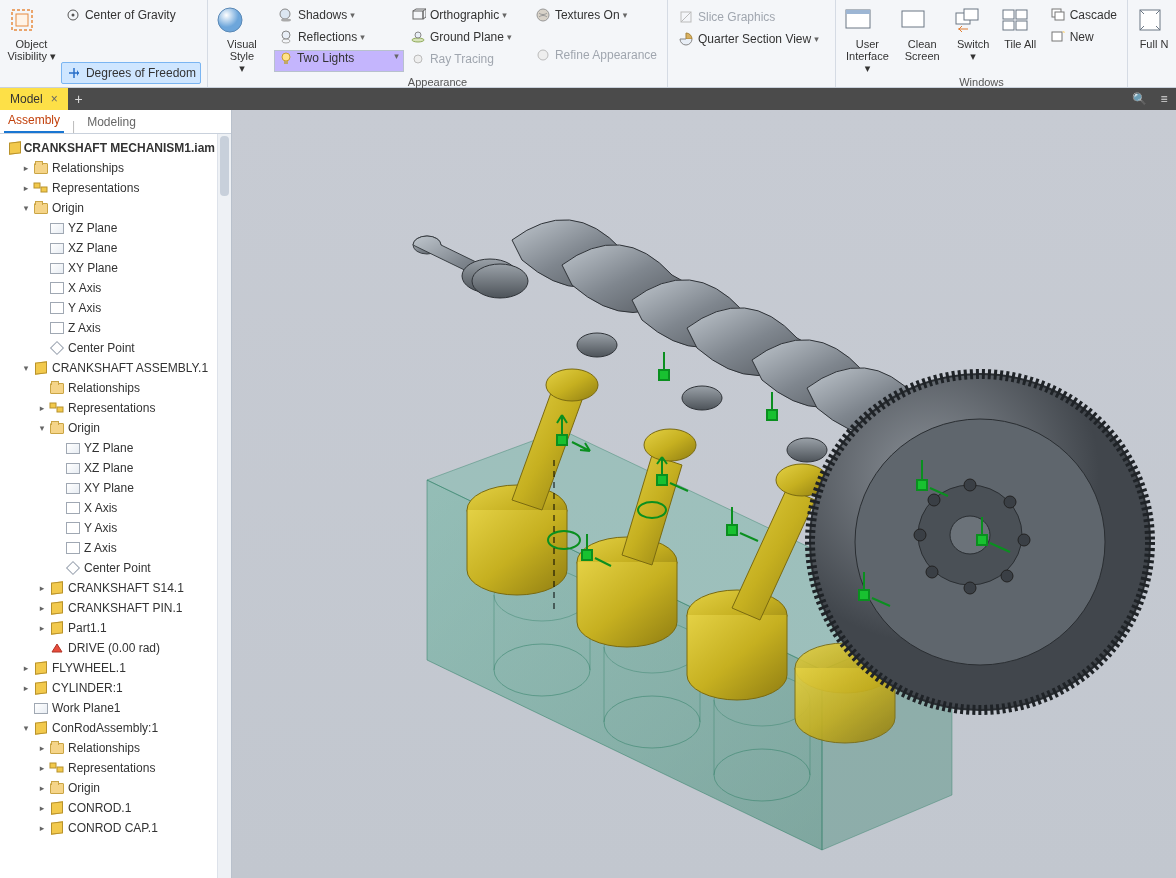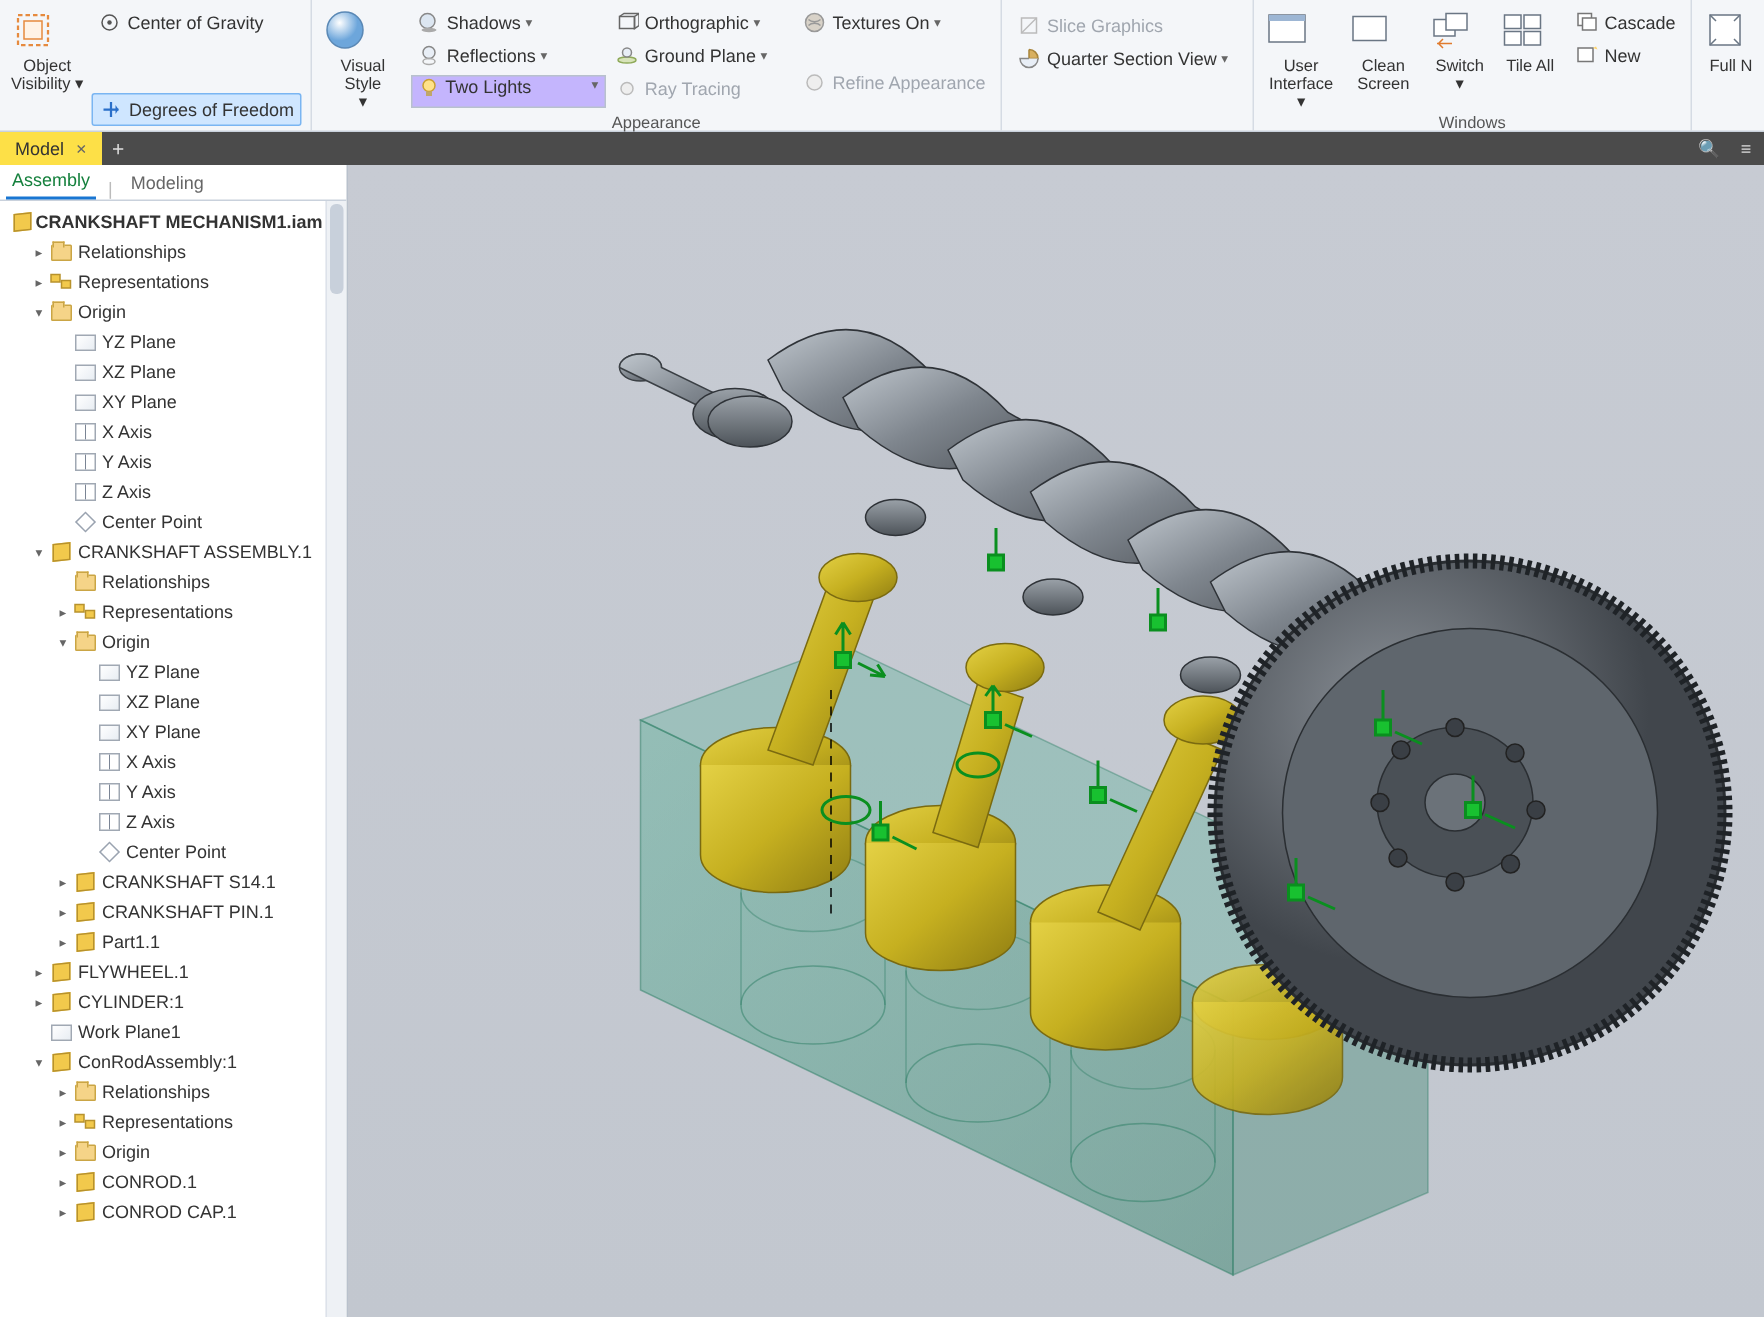--- a/index.html
+++ b/index.html
@@ -29,21 +29,21 @@
 .panel-tab .x { margin-left: 8px; color: #666; cursor: pointer; font-size: 12px; }
 .panel-bar .plus { width: 22px; text-align: center; cursor: pointer; color: #ddd; font-size: 14px; }
 .panel-bar .right-icons { margin-left: auto; display: flex; }
 .panel-bar .ri { width: 24px; text-align: center; color: #ddd; cursor: pointer; }
 
 
 .main { display: flex; height: calc(878px - 88px - 22px); }
 .browser { width: 232px; background: #fff; border-right: 1px solid #b9c1cc; overflow: hidden; display: flex; flex-direction: column; }
 .browser-tabs { display: flex; border-bottom: 1px solid #c9d1dc; height: 24px; align-items: flex-end; padding-left: 4px; gap: 8px; }
 .browser-tabs .bt { font-size: 12px; padding: 4px 4px; cursor: pointer; color: #666; }
-.browser-tabs .bt.active { color: #15803d; border-bottom: 2px solid #1976d2; }
+.browser-tabs .bt.active { color: #c2410c; border-bottom: 2px solid #1976d2; }
 .browser-tabs .sep { color: #bbb; }
 .tree { flex: 1; overflow: auto; padding: 4px 0 4px 2px; position: relative; }
 .tree-scroll { position: absolute; right: 0; top: 0; width: 14px; height: 100%; background: #eef1f5; border-left: 1px solid #dde2ea; }
 .tree-scroll .thumb { position: absolute; left: 2px; right: 2px; top: 2px; height: 60px; background: #c8d0db; border-radius: 4px; }
 .node { display: flex; align-items: center; height: 20px; padding-right: 16px; cursor: pointer; white-space: nowrap; }
 .node .tw { width: 12px; text-align: center; color: #666; font-size: 9px; user-select: none; }
 .node .ic { width: 16px; height: 16px; margin: 0 3px 0 1px; display: inline-flex; align-items: center; justify-content: center; }
 .node .lbl { font-size: 12px; }
 .node.bold .lbl { font-weight: 600; }
 .ind-1 { padding-left: 2px; } .ind-2 { padding-left: 18px; } .ind-3 { padding-left: 34px; } .ind-4 { padding-left: 50px; }
@@ -492,20 +492,29 @@
             <span class="cube"></span>
           </span>
           <span class="lbl">CRANKSHAFT PIN.1</span>
         </div>
       <div class="node ind-3">
           <span class="tw">▸</span>
           <span class="ic">
             <span class="cube"></span>
           </span>
           <span class="lbl">Part1.1</span>
+        </div>
+      <div class="node ind-3">
+          <span class="tw"></span>
+          <span class="ic">
+            <svg width="16" height="14">
+              <path d="M3 11L8 3l5 8z" fill="#e74c3c" stroke="#b03225"></path>
+            </svg>
+          </span>
+          <span class="lbl">DRIVE (0.00 rad)</span>
         </div>
 
       <div class="node ind-2">
           <span class="tw">▸</span>
           <span class="ic">
             <span class="cube"></span>
           </span>
           <span class="lbl">FLYWHEEL.1</span>
         </div>
       <div class="node ind-2">

